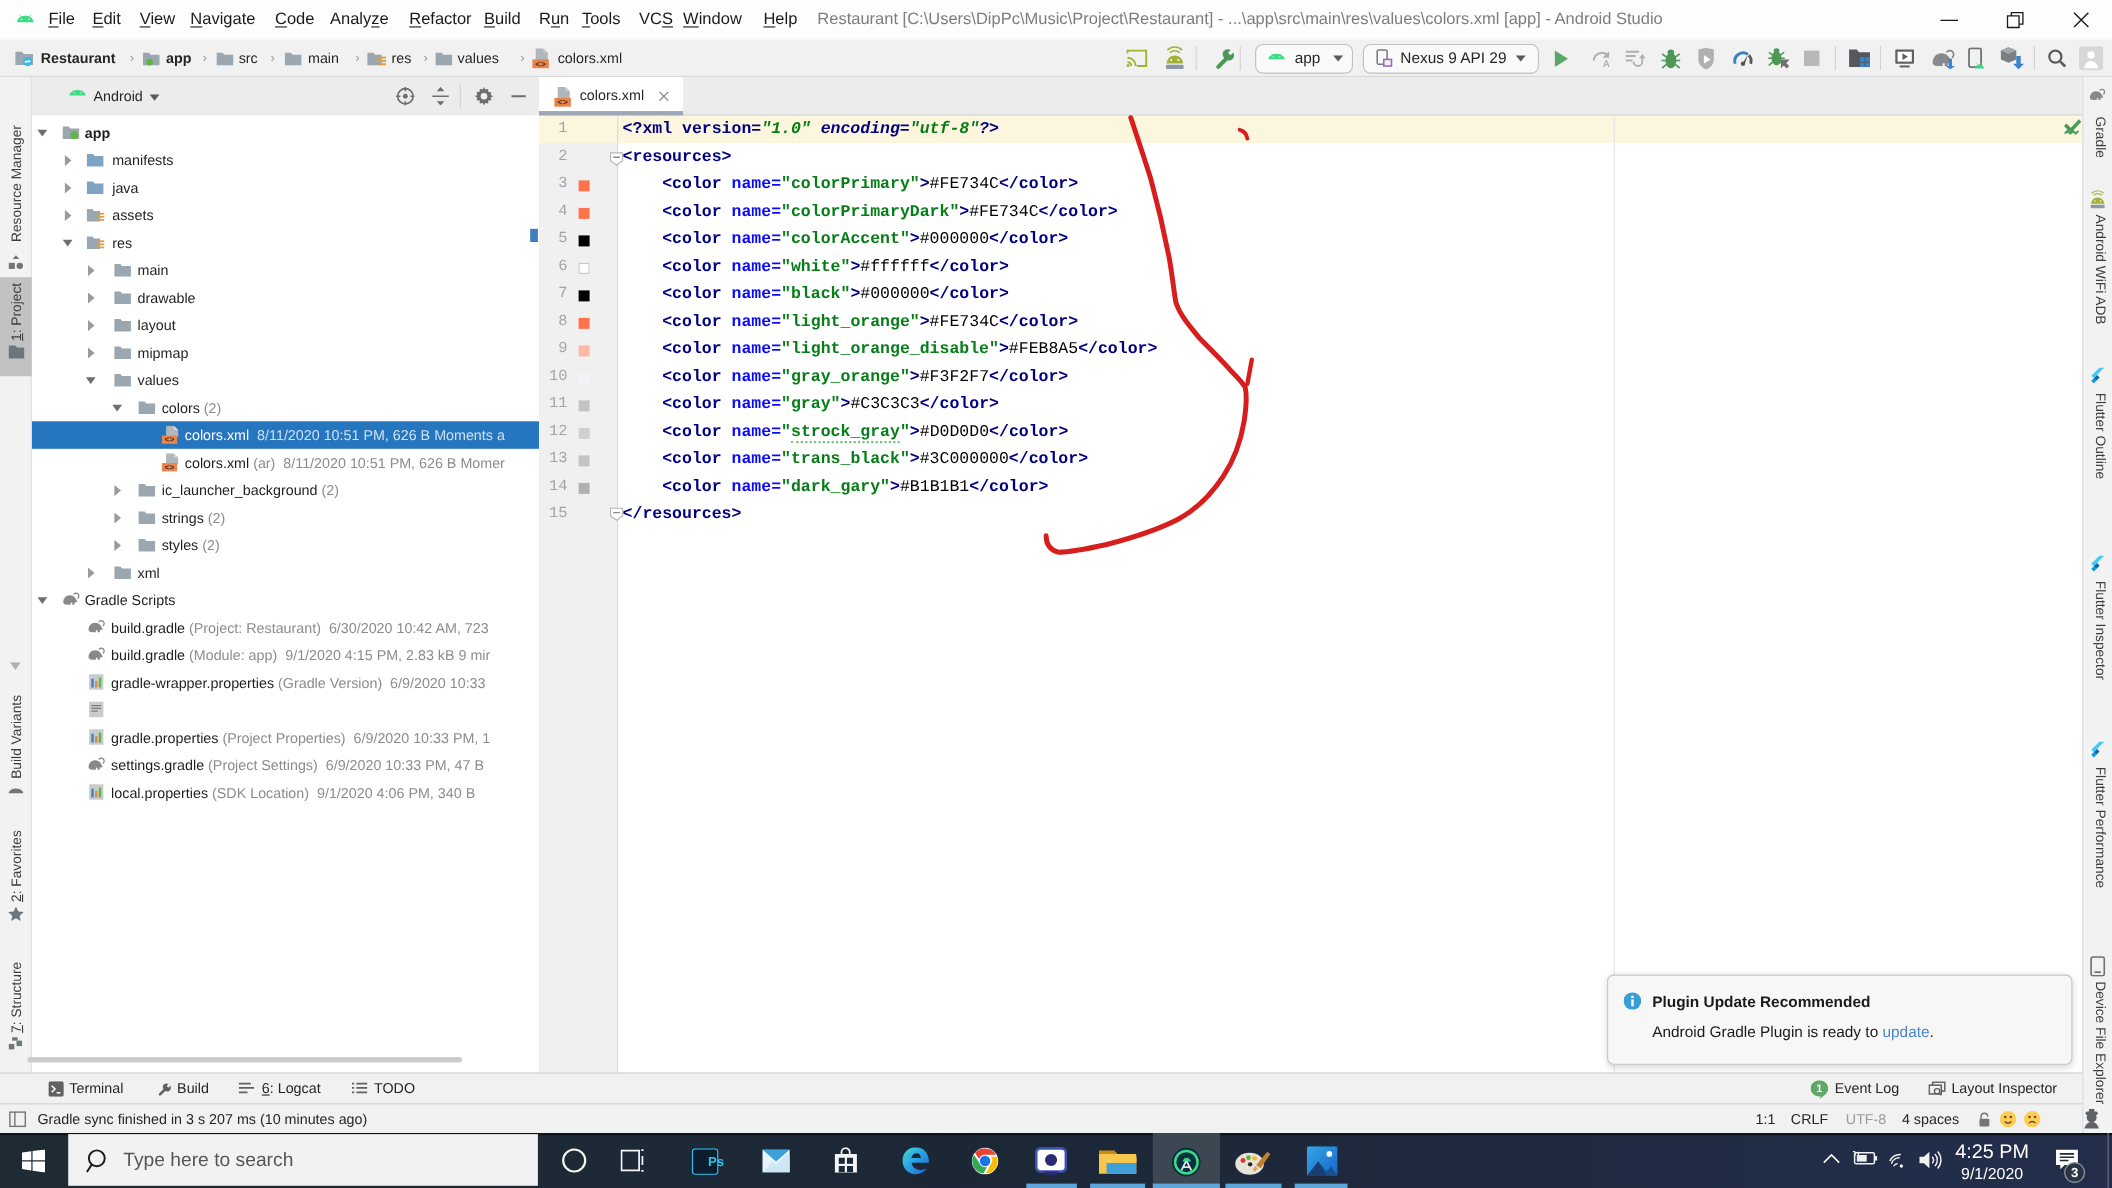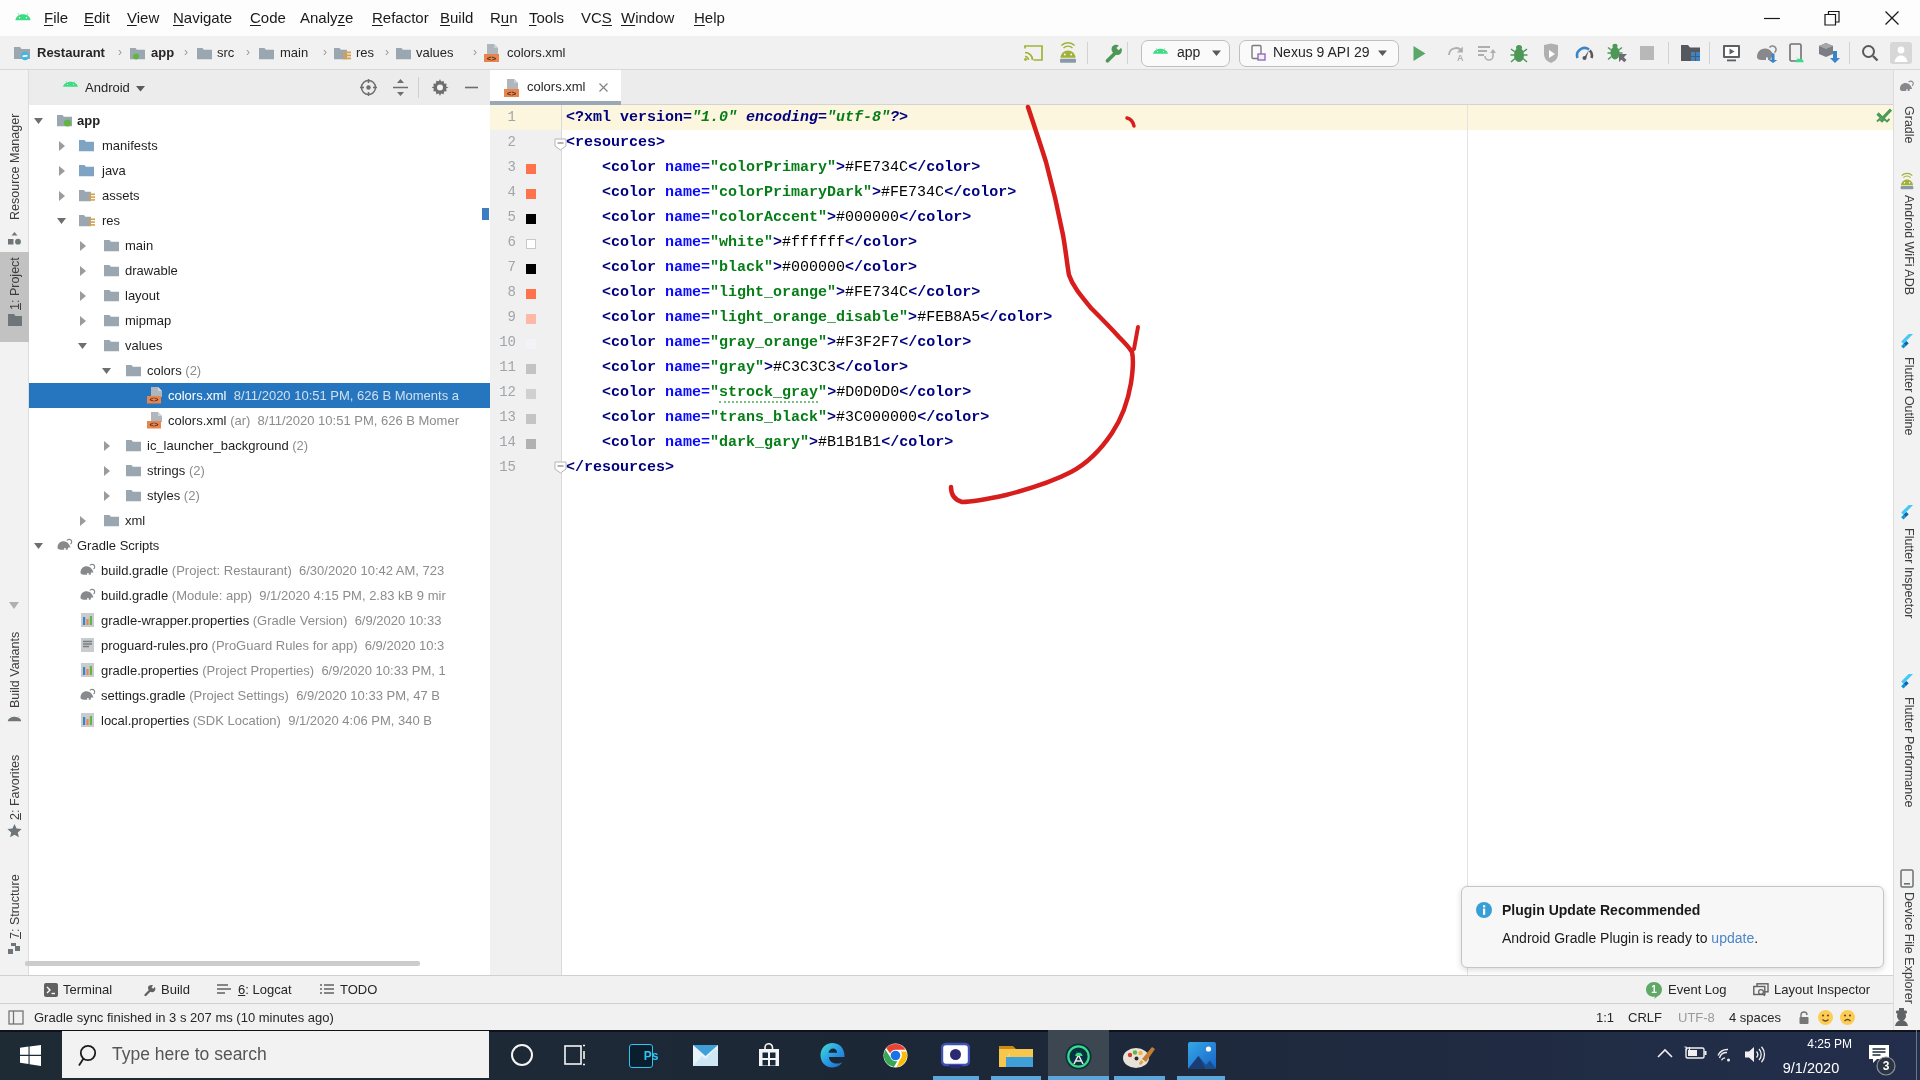--- a/index.html
+++ b/index.html
@@ -62,20 +62,21 @@
     <div class="menu" style="left:173px"><u>N</u>avigate</div>
     <div class="menu" style="left:250px"><u>C</u>ode</div>
     <div class="menu" style="left:300px">Analy<u>z</u>e</div>
     <div class="menu" style="left:372px"><u>R</u>efactor</div>
     <div class="menu" style="left:440px"><u>B</u>uild</div>
     <div class="menu" style="left:490px">R<u>u</u>n</div>
     <div class="menu" style="left:529px"><u>T</u>ools</div>
     <div class="menu" style="left:581px">VC<u>S</u></div>
     <div class="menu" style="left:621px"><u>W</u>indow</div>
     <div class="menu" style="left:694px"><u>H</u>elp</div>
+    <div id="wintitle">Restaurant [C:\Users\DipPc\Music\Project\Restaurant] - ...\app\src\main\res\values\colors.xml [app] - Android Studio</div>
     <svg class="abs" style="left:1762px;top:8px" width="20" height="20" viewBox="0 0 20 20">
         <path stroke="#1a1a1a" stroke-width="1.2" d="M2 10.5h16"></path>
       </svg>
     <svg class="abs" style="left:1822px;top:8px" width="20" height="20" viewBox="0 0 20 20">
         <path fill="none" stroke="#1a1a1a" stroke-width="1.2" d="M3 6.5h10.5V17H3zM6.5 6.5V3.5H17V14h-3.5"></path>
       </svg>
     <svg class="abs" style="left:1882px;top:8px" width="20" height="20" viewBox="0 0 20 20">
         <path stroke="#1a1a1a" stroke-width="1.3" d="M3.5 3.5l13 13M16.5 3.5l-13 13"></path>
       </svg>
   </div>
@@ -499,21 +500,20 @@
           </svg>
           <div class="tlabel" style="left:72px">gradle-wrapper.properties<span class="meta"> (Gradle Version)</span>&nbsp;&nbsp;<span class="meta">6/9/2020 10:33</span></div>
         </div>
       <div class="trow" style="top:563px">
           <svg class="ticon" style="left:50px" width="17" height="17" viewBox="0 0 17 17">
             <path fill="#c8ccce" d="M2 1h13v14H2z"></path>
             <g stroke="#7a7e81" stroke-width="1.3">
               <path d="M4 4.5h9M4 7h9M4 9.5h6"></path>
             </g>
           </svg>
-          <div class="tlabel" style="left:72px">proguard-rules.pro<span class="meta"> (ProGuard Rules for app)</span>&nbsp;&nbsp;<span class="meta">6/9/2020 10:3</span></div>
         </div>
       <div class="trow" style="top:588px">
           <svg class="ticon" style="left:50px" width="17" height="17" viewBox="0 0 17 17">
             <path fill="#c8ccce" d="M2 1h13v14H2z"></path>
             <rect x="4" y="5" width="2.2" height="8" fill="#3a83c9"></rect>
             <rect x="7.4" y="7" width="2.2" height="6" fill="#e8854f"></rect>
             <rect x="10.8" y="4" width="2.2" height="9" fill="#62b543"></rect>
           </svg>
           <div class="tlabel" style="left:72px">gradle.properties<span class="meta"> (Project Properties)</span>&nbsp;&nbsp;<span class="meta">6/9/2020 10:33 PM, 1</span></div>
         </div>
@@ -855,21 +855,21 @@
           <path d="M1 9.5A10.5 10.5 0 0 1 11 3.5M2.5 12A7.5 7.5 0 0 1 10 6.5M4.5 14.2a4.5 4.5 0 0 1 3.6-2.4"></path>
         </g>
         <circle cx="11.5" cy="14" r="1.5" fill="#f0f0f0"></circle>
       </svg>
     <svg class="abs" style="left:1744px;top:16px" width="22" height="17" viewBox="0 0 22 17">
         <path fill="#f0f0f0" d="M1 5.5h4L10 1v15L5 11.5H1z"></path>
         <g fill="none" stroke="#f0f0f0" stroke-width="1.3">
           <path d="M12.5 5.5a4.5 4.5 0 0 1 0 6M15 3a8 8 0 0 1 0 11M17.5.8a11.5 11.5 0 0 1 0 15.4"></path>
         </g>
       </svg>
-    <div class="abs" style="left:1770px;top:7px;width:82px;text-align:right;font-size:12px;color:#fff">4:25 PM</div>
+    <div class="abs" style="left:1770px;top:7px;width:82px;text-align:center;font-size:18px;color:#fff">4:25 PM</div>
     <div class="abs" style="left:1770px;top:30px;width:82px;text-align:center;font-size:14.5px;color:#fff">9/1/2020</div>
     <svg class="abs" style="left:1869px;top:15px" width="21" height="20" viewBox="0 0 21 20">
         <path fill="#fff" d="M1 0h20v14h-12l-4 4v-4H1z" transform="translate(-1,0)"></path>
         <g stroke="#1d2a3a" stroke-width="1.5">
           <path d="M3.5 4h13M3.5 7h13M3.5 10h8"></path>
         </g>
       </svg>
     <svg class="abs" style="left:1876px;top:26px" width="20" height="20" viewBox="0 0 20 20">
         <circle cx="10" cy="10" r="9" fill="#2b3440" stroke="#8a939e" stroke-width="1.2"></circle>
         <text x="10" y="14.2" font-size="12" font-weight="bold" fill="#fff" text-anchor="middle">3</text>

